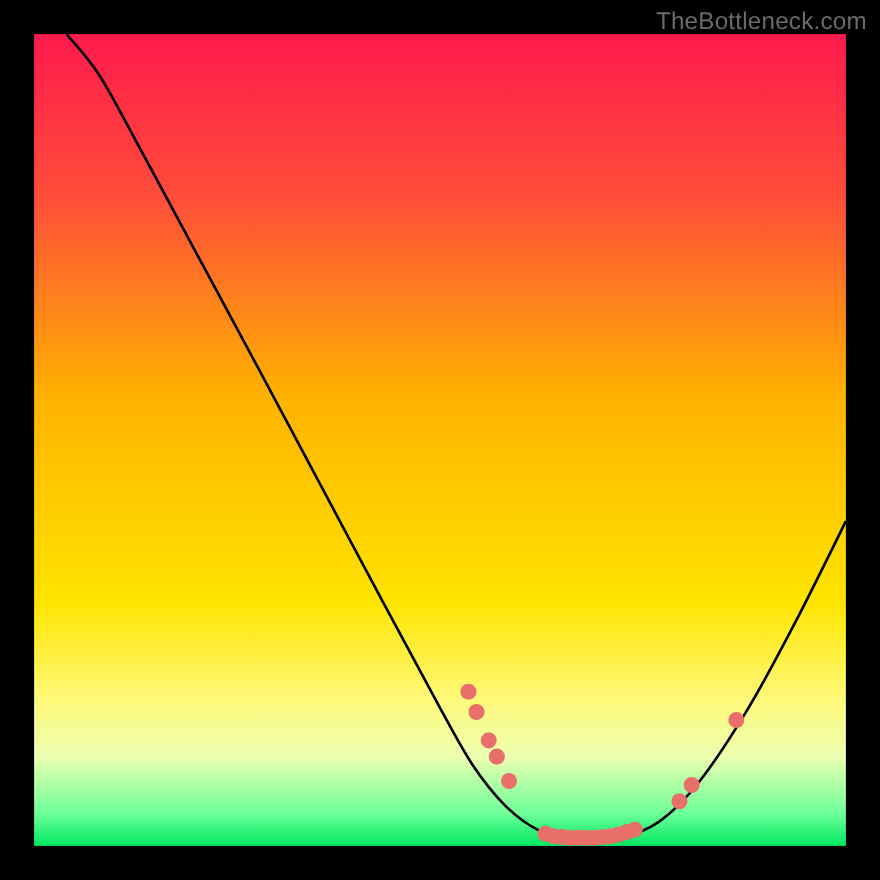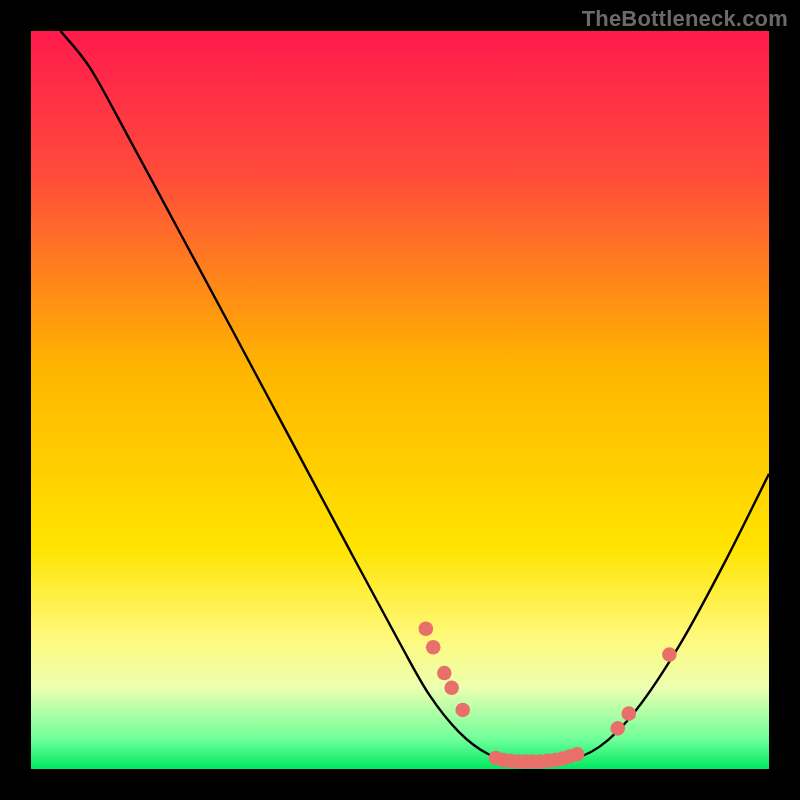--- a/index.html
+++ b/index.html
@@ -3,21 +3,21 @@
 <meta charset="utf-8">
 <style>
   * { margin: 0; padding: 0; box-sizing: border-box; }
   body { width: 800px; height: 800px; background: #000; position: relative; font-family: Arial, sans-serif; }
   .attribution {
     position: absolute;
     top: 6px;
     right: 12px;
     color: #6a6a6a;
     font-size: 22px;
-    font-weight: bold;
+    font-weight: normal;
     letter-spacing: 0.2px;
   }
   .plot-area {
     position: absolute;
     left: 31px;
     top: 31px;
     width: 738px;
     height: 738px;
   }
   svg { display: block; }

